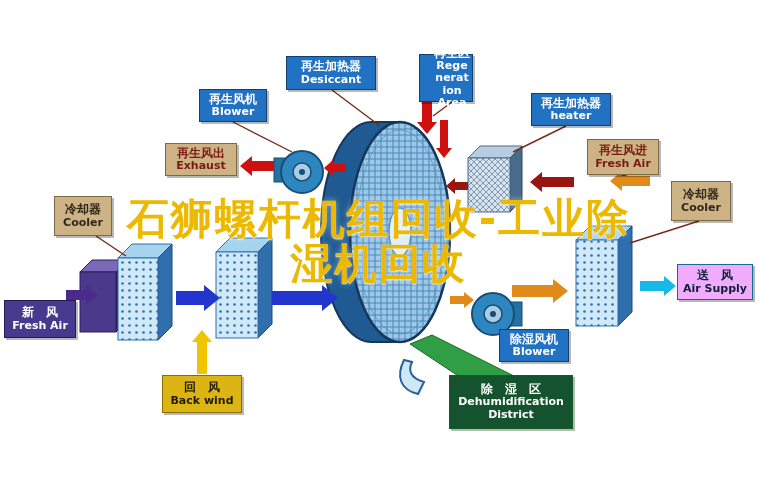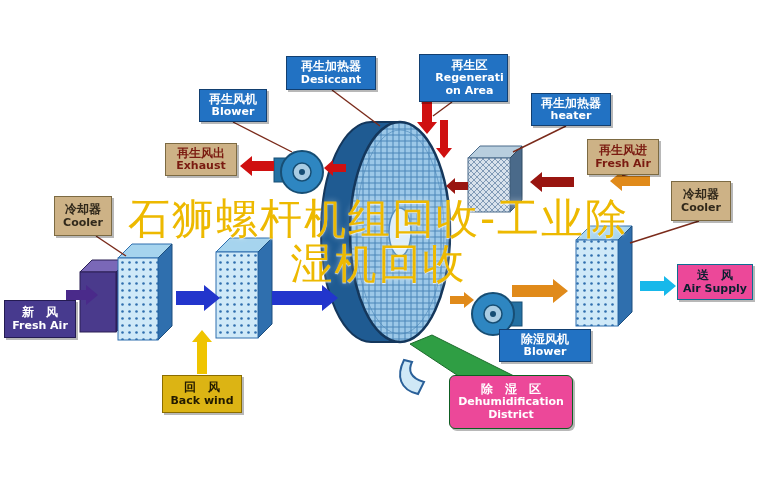--- a/index.html
+++ b/index.html
@@ -12,26 +12,26 @@
     position:absolute;z-index:10;display:flex;flex-direction:column;align-items:center;justify-content:center;
     text-align:center;border:1px solid;line-height:1.12;padding:2px 3px;box-sizing:border-box;
     box-shadow:2px 2px 0 rgba(0,0,0,0.28);
   }
   .lbl .zh{font-weight:bold;font-size:12px;white-space:nowrap;}
   .lbl .en{font-size:11px;font-weight:bold;word-break:break-word;}
   .blue{background:#2272c3;border-color:#123f70;color:#ffffff;}
   .tan{background:#cdb286;border-color:#7c6a42;color:#7a1a10;}
   .tan-dark{background:#cdb286;border-color:#7c6a42;color:#30281a;}
   .purple{background:#473a8e;border-color:#241b52;color:#ffffff;margin-top:24px;}
-  .cyan{background:#ec4899;border-color:#0d6e92;color:#0a2030;}
+  .cyan{background:#f0abfc;border-color:#0d6e92;color:#0a2030;}
   .yellow{background:#dcb414;border-color:#8a6d00;color:#221a00;}
-  .green{background:#ec4899;border-color:#0d5f22;color:#ffffff;border-radius:6px;}
+  .green{background:#14532d;border-color:#0d5f22;color:#ffffff;}
   .watermark{
     position:absolute;left:0;right:0;top:196px;z-index:30;text-align:center;pointer-events:none;
-    font-size:42px;font-weight:normal;color:#edb900;letter-spacing:2px;line-height:1.08;
+    font-size:42px;font-weight:bold;color:#edb900;letter-spacing:2px;line-height:1.08;
     text-shadow:0 1px 1px rgba(255,255,255,0.75),0 0 6px rgba(255,255,255,0.45);
   }
 </style>
 </head>
 <body>
 
 <div class="stage">
 
   <svg class="layer" width="757" height="488" viewBox="0 0 757 488">
     <defs>
@@ -132,21 +132,21 @@
     <polygon points="422,76 422,122 417,122 427,134 437,122 432,122 432,76" fill="#cf1010"></polygon>
     <polygon points="440,120 440,148 436,148 444,158 452,148 448,148 448,120" fill="#cf1010"></polygon>
     <polygon points="197,374 197,342 192,342 202,330 212,342 207,342 207,374" fill="#efc400"></polygon>
   </svg>
 
   <div class="lbl blue" style="left:286px;top:56px;width:90px;height:34px;">
     <span class="zh">再生加热器</span>
     <span class="en">Desiccant</span>
   </div>
 
-  <div class="lbl blue" style="left:419px;top:54px;width:89px;height:48px;padding-left:15px;">
+  <div class="lbl blue" style="left:419px;top:54px;width:54px;height:48px;padding-left:15px;">
     <span class="zh">再生区</span>
     <span class="en">Regeneration Area</span>
   </div>
 
   <div class="lbl blue" style="left:199px;top:89px;width:68px;height:33px;">
     <span class="zh">再生风机</span>
     <span class="en">Blower</span>
   </div>
 
   <div class="lbl blue" style="left:531px;top:93px;width:80px;height:33px;">
@@ -182,21 +182,21 @@
   <div class="lbl cyan" style="left:677px;top:264px;width:76px;height:36px;">
     <span class="zh">送　风</span>
     <span class="en">Air Supply</span>
   </div>
 
   <div class="lbl yellow" style="left:162px;top:375px;width:80px;height:38px;">
     <span class="zh">回　风</span>
     <span class="en">Back wind</span>
   </div>
 
-  <div class="lbl blue" style="left:499px;top:329px;width:92px;height:33px;">
+  <div class="lbl blue" style="left:499px;top:329px;width:70px;height:33px;">
     <span class="zh">除湿风机</span>
     <span class="en">Blower</span>
   </div>
 
   <div class="lbl green" style="left:449px;top:375px;width:124px;height:54px;">
     <span class="zh">除　湿　区</span>
     <span class="en">Dehumidification District</span>
   </div>
 
   <div class="watermark">

